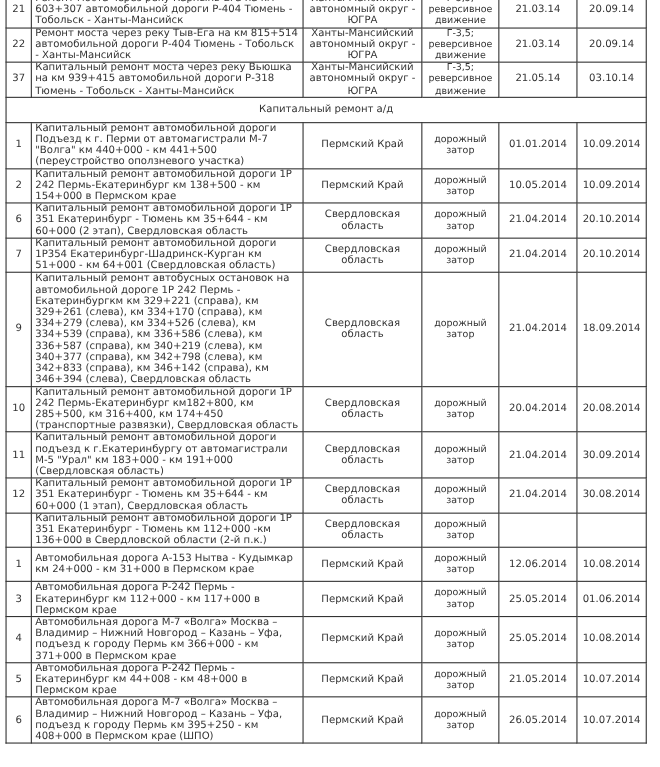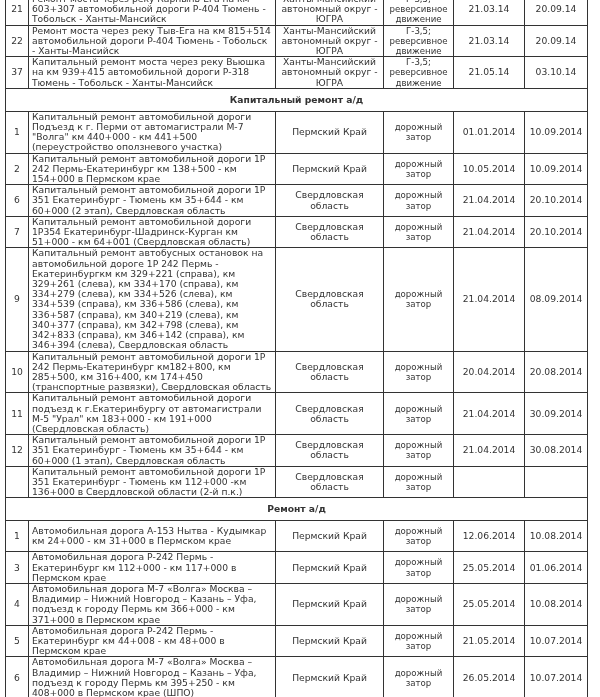--- a/index.html
+++ b/index.html
@@ -43,21 +43,21 @@
     td.num { text-align: center; }
     td.desc { text-align: left; }
     td.region { text-align: center; }
     td.type { text-align: center; font-size: 8.6px; }
     td.date { text-align: center; }
     tr.section td {
       text-align: center;
       height: 22px;
       padding: 0;
     }
-    tr.section td span { display: inline-block; font-weight: bold; }
+    tr.section td span { display: inline-block; }
     tr.row-top td { height: 30px; }
   </style>
 </head>
 <body>
 
 <div class="page">
   <table class="works">
     <colgroup>
       <col class="c-num">
         <col class="c-desc">
@@ -125,21 +125,21 @@
           <td class="type">дорожный затор</td>
           <td class="date">21.04.2014</td>
           <td class="date">20.10.2014</td>
         </tr>
         <tr class="row-top">
           <td class="num">9</td>
           <td class="desc">Капитальный ремонт автобусных остановок на автомобильной дороге 1Р 242 Пермь - Екатеринбургкм км 329+221 (справа), км 329+261 (слева), км 334+170 (справа), км 334+279 (слева), км 334+526 (слева), км 334+539 (справа), км 336+586 (слева), км 336+587 (справа), км 340+219 (слева), км 340+377 (справа), км 342+798 (слева), км 342+833 (справа), км 346+142 (справа), км 346+394 (слева), Свердловская область</td>
           <td class="region">Свердловская область</td>
           <td class="type">дорожный затор</td>
           <td class="date">21.04.2014</td>
-          <td class="date">08.09.2014</td>
+          <td class="date">18.09.2014</td>
         </tr>
         <tr class="row-top">
           <td class="num">10</td>
           <td class="desc">Капитальный ремонт автомобильной дороги 1Р 242 Пермь-Екатеринбург км182+800, км 285+500, км 316+400, км 174+450 (транспортные развязки), Свердловская область</td>
           <td class="region">Свердловская область</td>
           <td class="type">дорожный затор</td>
           <td class="date">20.04.2014</td>
           <td class="date">20.08.2014</td>
         </tr>
         <tr class="row-top">
@@ -158,23 +158,20 @@
           <td class="date">21.04.2014</td>
           <td class="date">30.08.2014</td>
         </tr>
         <tr class="row-top">
           <td class="num"></td>
           <td class="desc">Капитальный ремонт автомобильной дороги 1Р 351 Екатеринбург - Тюмень км 112+000 -км 136+000 в Свердловской области (2-й п.к.)</td>
           <td class="region">Свердловская область</td>
           <td class="type">дорожный затор</td>
           <td class="date"></td>
           <td class="date"></td>
-        </tr>
-        <tr class="section">
-          <td colspan="6"><span>Ремонт а/д</span></td>
         </tr>
         <tr class="row-top">
           <td class="num">1</td>
           <td class="desc">Автомобильная дорога А-153 Нытва - Кудымкар км 24+000 - км 31+000 в Пермском крае</td>
           <td class="region">Пермский Край</td>
           <td class="type">дорожный затор</td>
           <td class="date">12.06.2014</td>
           <td class="date">10.08.2014</td>
         </tr>
         <tr class="row-top">

